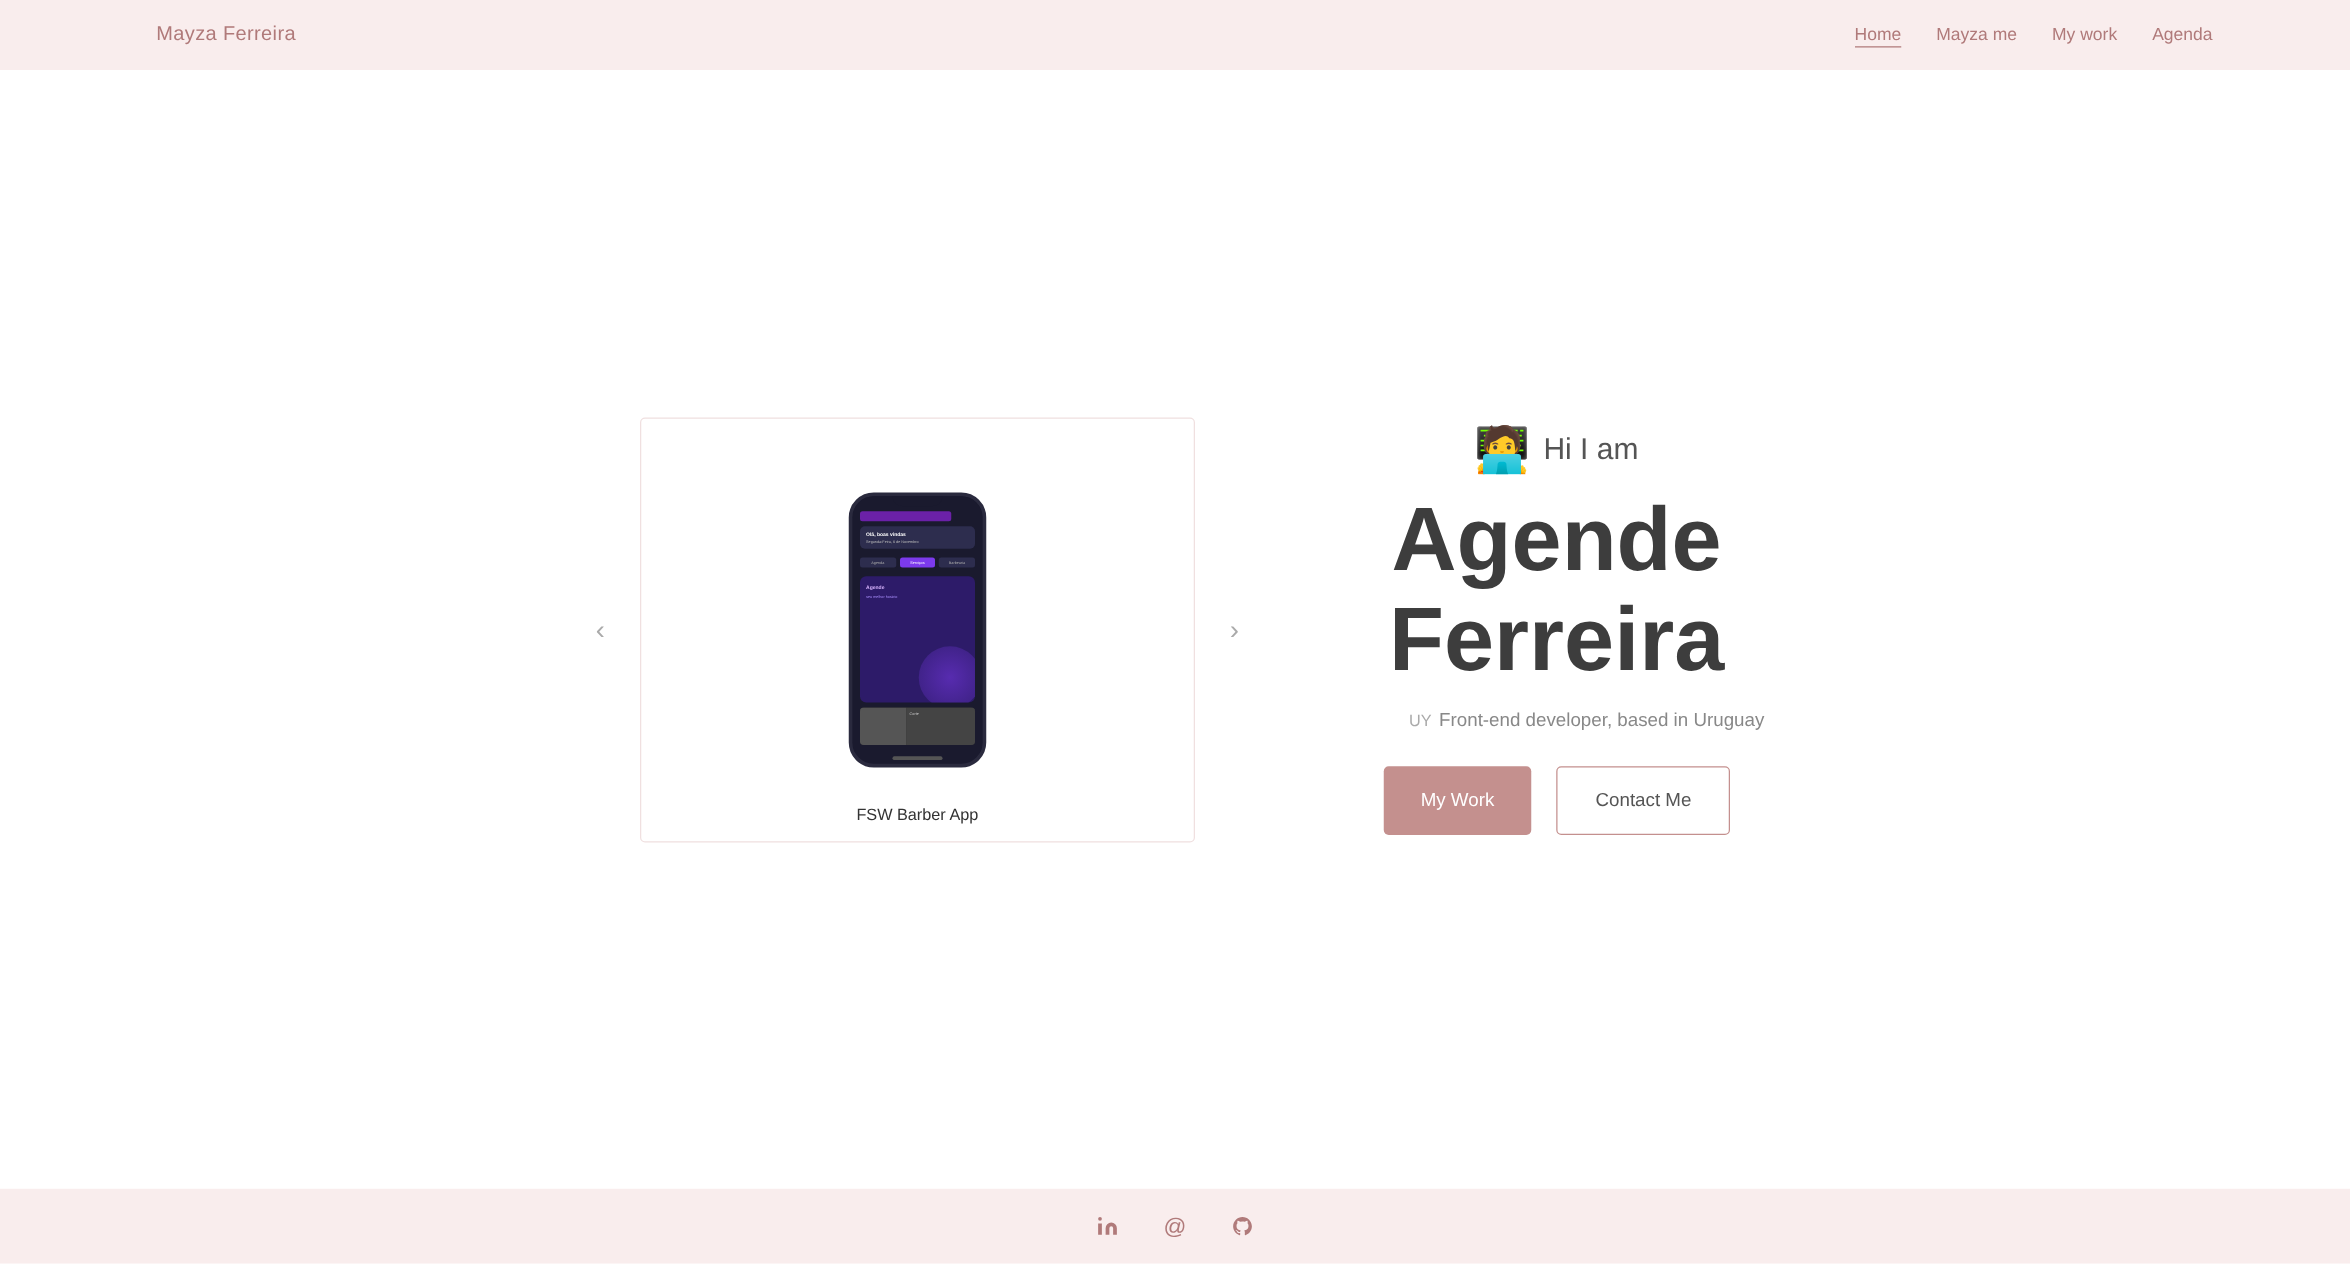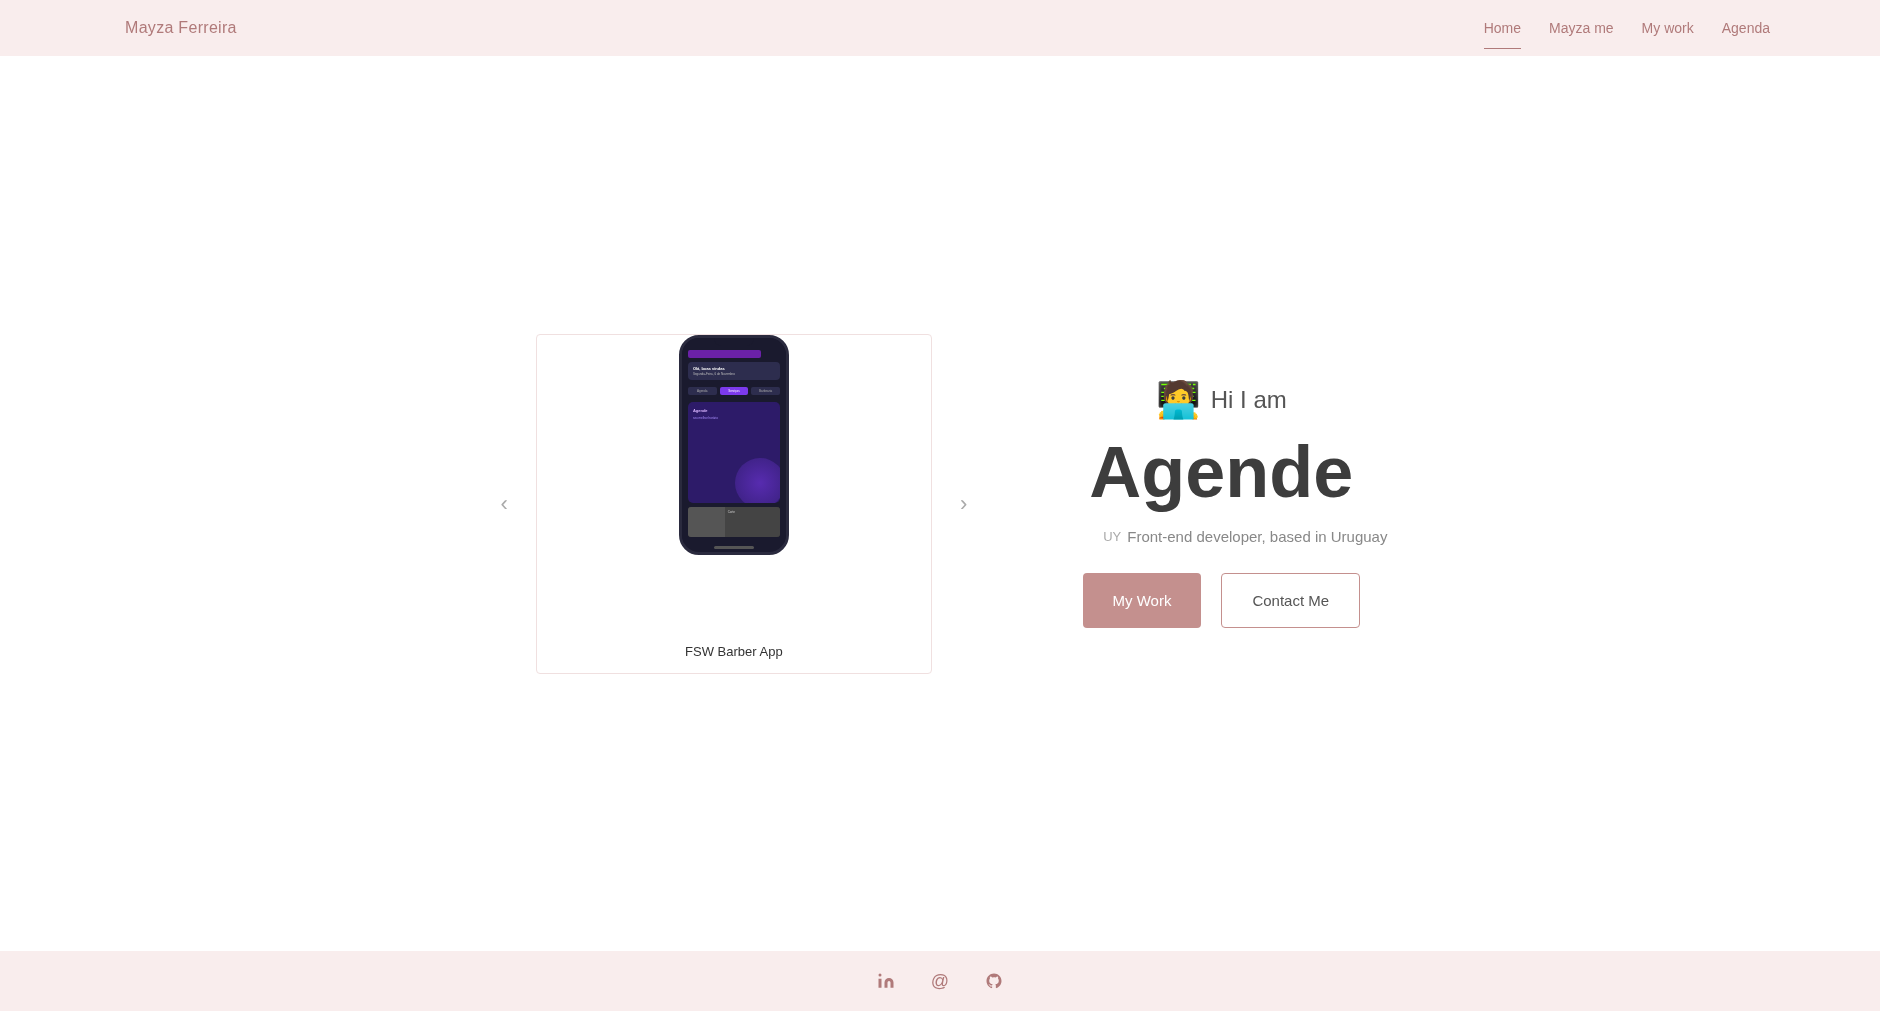--- a/index.html
+++ b/index.html
@@ -47,21 +47,21 @@
     .navbar-links li a {
       text-decoration: none;
       font-size: 14px;
       color: #b07a7a;
       font-weight: 400;
     }
 
     .navbar-links li a.active {
       color: #b07a7a;
       border-bottom: 1.5px solid #b07a7a;
-      padding-bottom: 12px;
+      padding-bottom: 2px;
     }
 
     
     .main-content {
       flex: 1;
       display: flex;
       align-items: center;
       justify-content: center;
       padding: 60px 110px;
       gap: 80px;
@@ -79,27 +79,27 @@
       background: none;
       border: none;
       font-size: 22px;
       color: #aaa;
       cursor: pointer;
       padding: 8px;
       line-height: 1;
     }
 
     .carousel-card {
-      width: 396px;
+      width: 444px;
       height: 340px;
       background: #fff;
       border: 1px solid #f0e0e0;
       border-radius: 4px;
       display: flex;
-      align-items: flex-start;
+      align-items: center;
       justify-content: center;
       position: relative;
       overflow: hidden;
     }
 
     .phone-mockup {
       width: 110px;
       height: 220px;
       background: #1a1a2e;
       border-radius: 20px;
@@ -413,20 +413,21 @@
     <button class="carousel-arrow">›</button>
   </section>
 
   <section class="hero-section">
     <div class="hero-greeting">
       <span class="hero-emoji">🧑‍💻</span>
       <span>Hi I am</span>
     </div>
     <div class="hero-name">
       <div>Agende</div>
+      <div>Ferreira</div>
     </div>
     <div class="hero-subtitle">
       <em class="hero-subtitle-flag">UY</em>
       <span>Front-end developer, based in Uruguay</span>
     </div>
     <div class="hero-buttons">
       <button class="btn-primary">My Work</button>
       <button class="btn-secondary">Contact Me</button>
     </div>
   </section>

